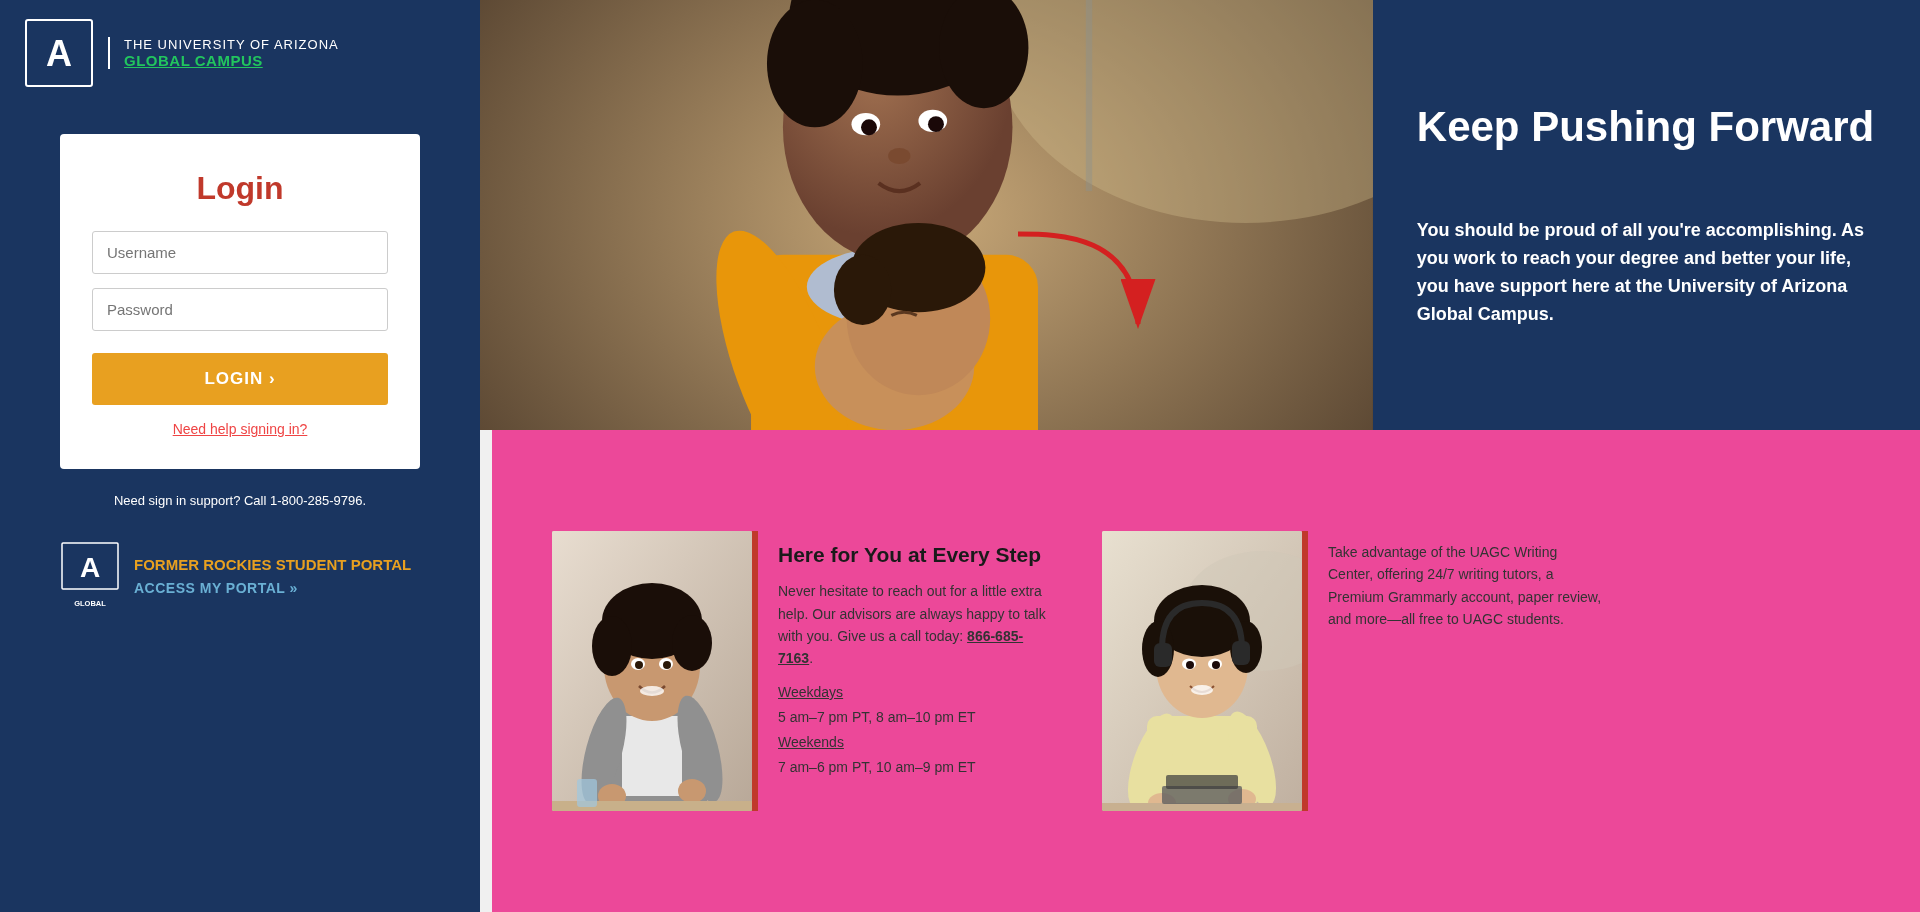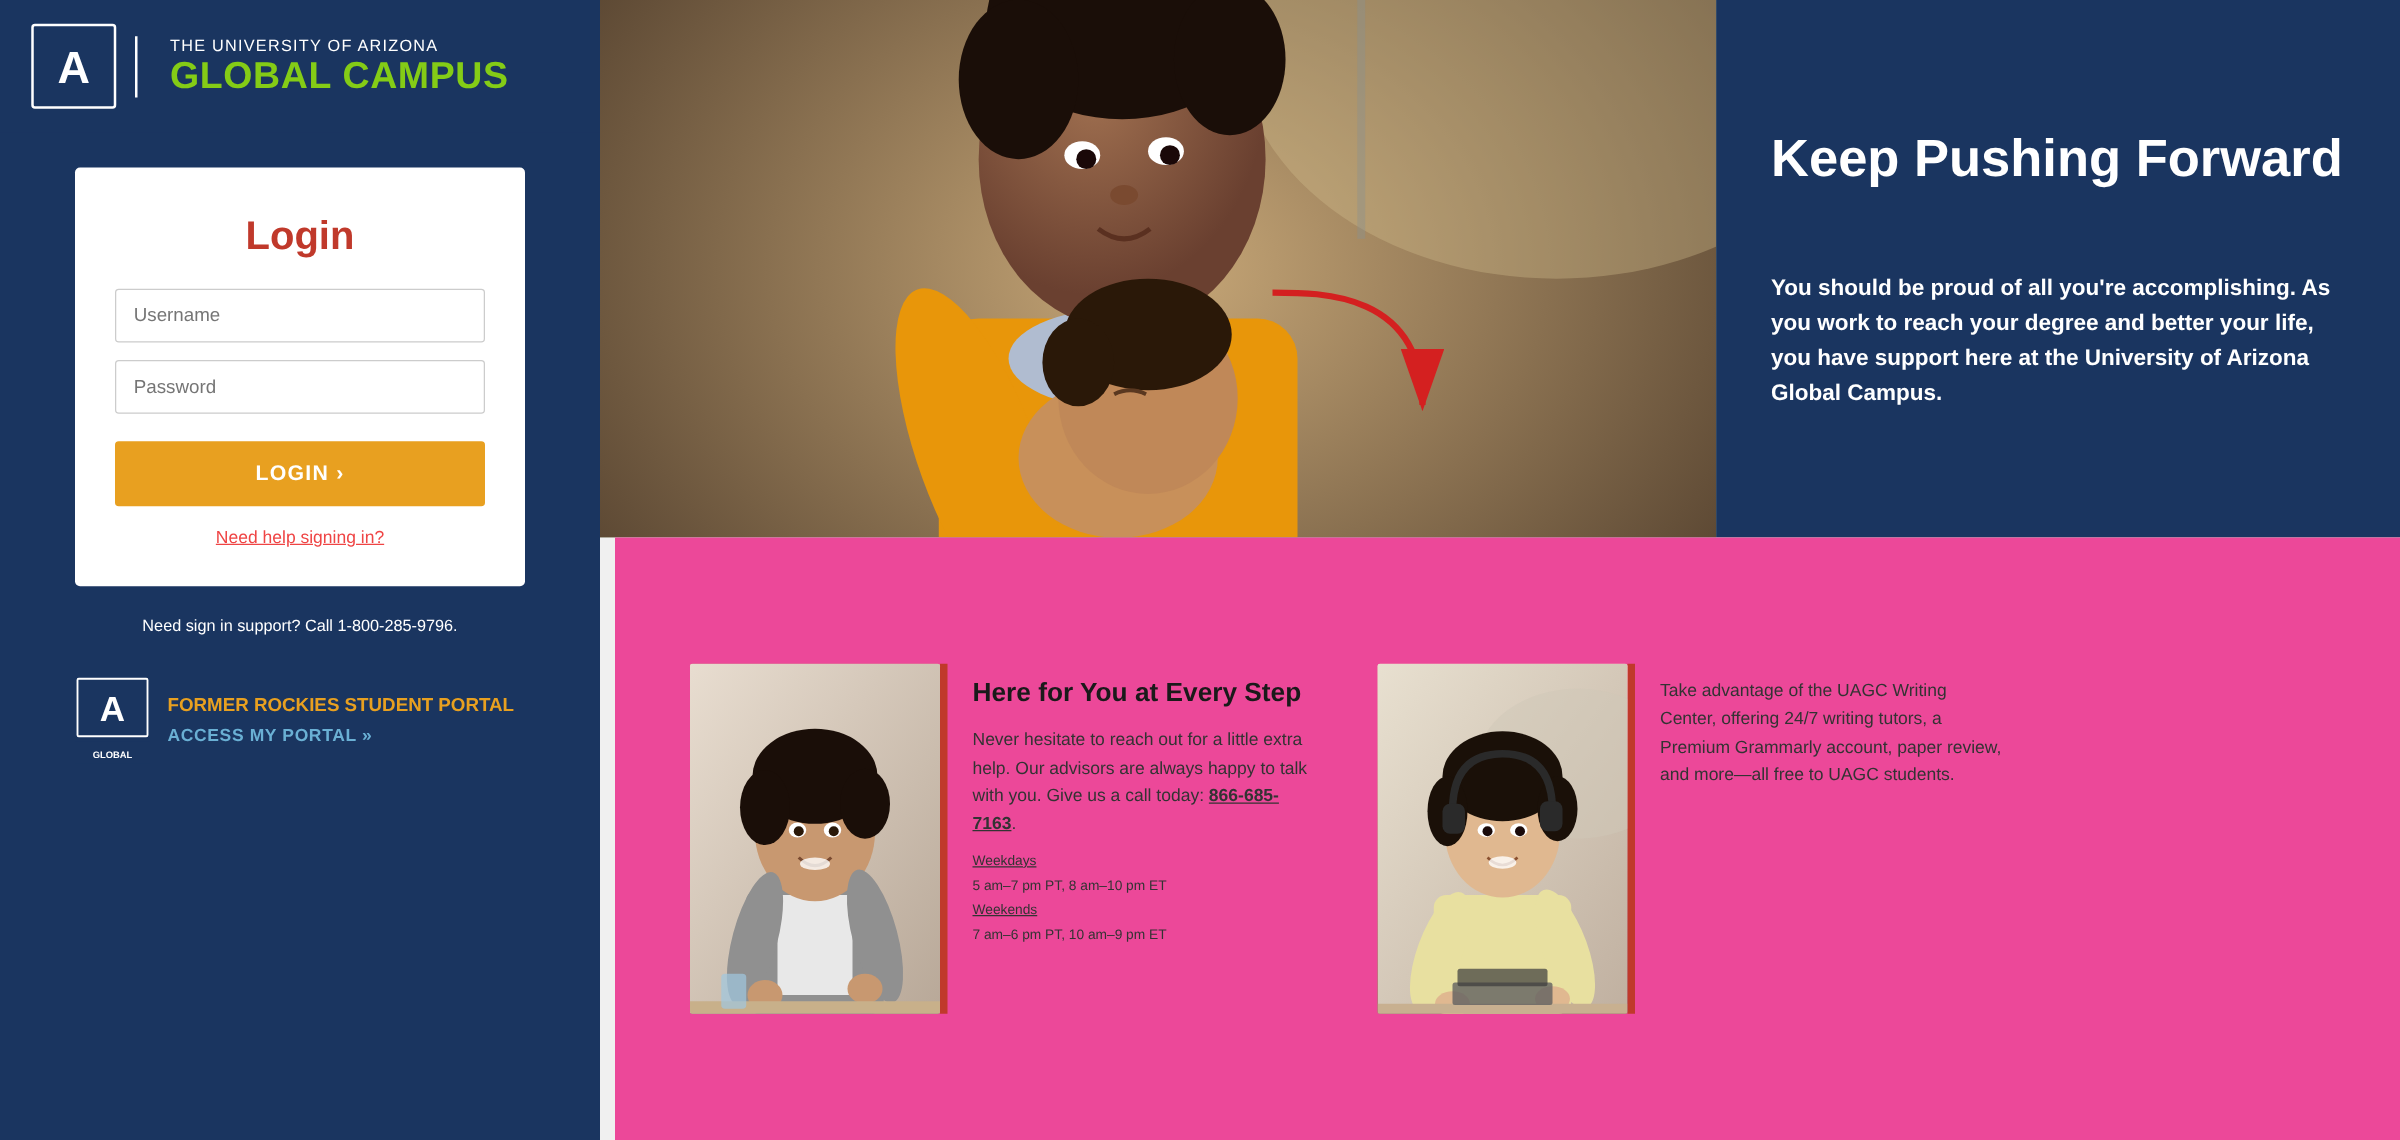--- a/index.html
+++ b/index.html
@@ -30,37 +30,38 @@
     .logo-icon {
       width: 70px;
       height: 70px;
       flex-shrink: 0;
     }
 
     .logo-text {
       display: flex;
       flex-direction: column;
       border-left: 2px solid #fff;
-      padding-left: 26px;
+      padding-left: 14px;
     }
 
     .logo-text-top {
       color: #fff;
       font-size: 13px;
       font-weight: normal;
       letter-spacing: 1px;
       text-transform: uppercase;
     }
 
     .logo-text-bottom {
-      color: #84cc16;
-      font-size: 30px;
+      color: #22c55e;
+      font-size: 15px;
       font-weight: bold;
       letter-spacing: 0.5px;
       text-transform: uppercase;
+      text-decoration: underline;
     }
 
     .login-card {
       background: #fff;
       width: 360px;
       margin-top: 28px;
       border-radius: 4px;
       padding: 36px 32px 28px 32px;
       display: flex;
       flex-direction: column;
@@ -290,21 +291,21 @@
       line-height: 1.6;
       margin-bottom: 10px;
     }
 
     .card-phone {
       font-weight: bold;
       text-decoration: underline;
     }
 
     .card-hours {
-      font-size: 11px;
+      font-size: 14px;
       color: #333;
       line-height: 1.8;
     }
 
     .card-hours-label {
       text-decoration: underline;
     }
   </style>
 </head>
 <body>

